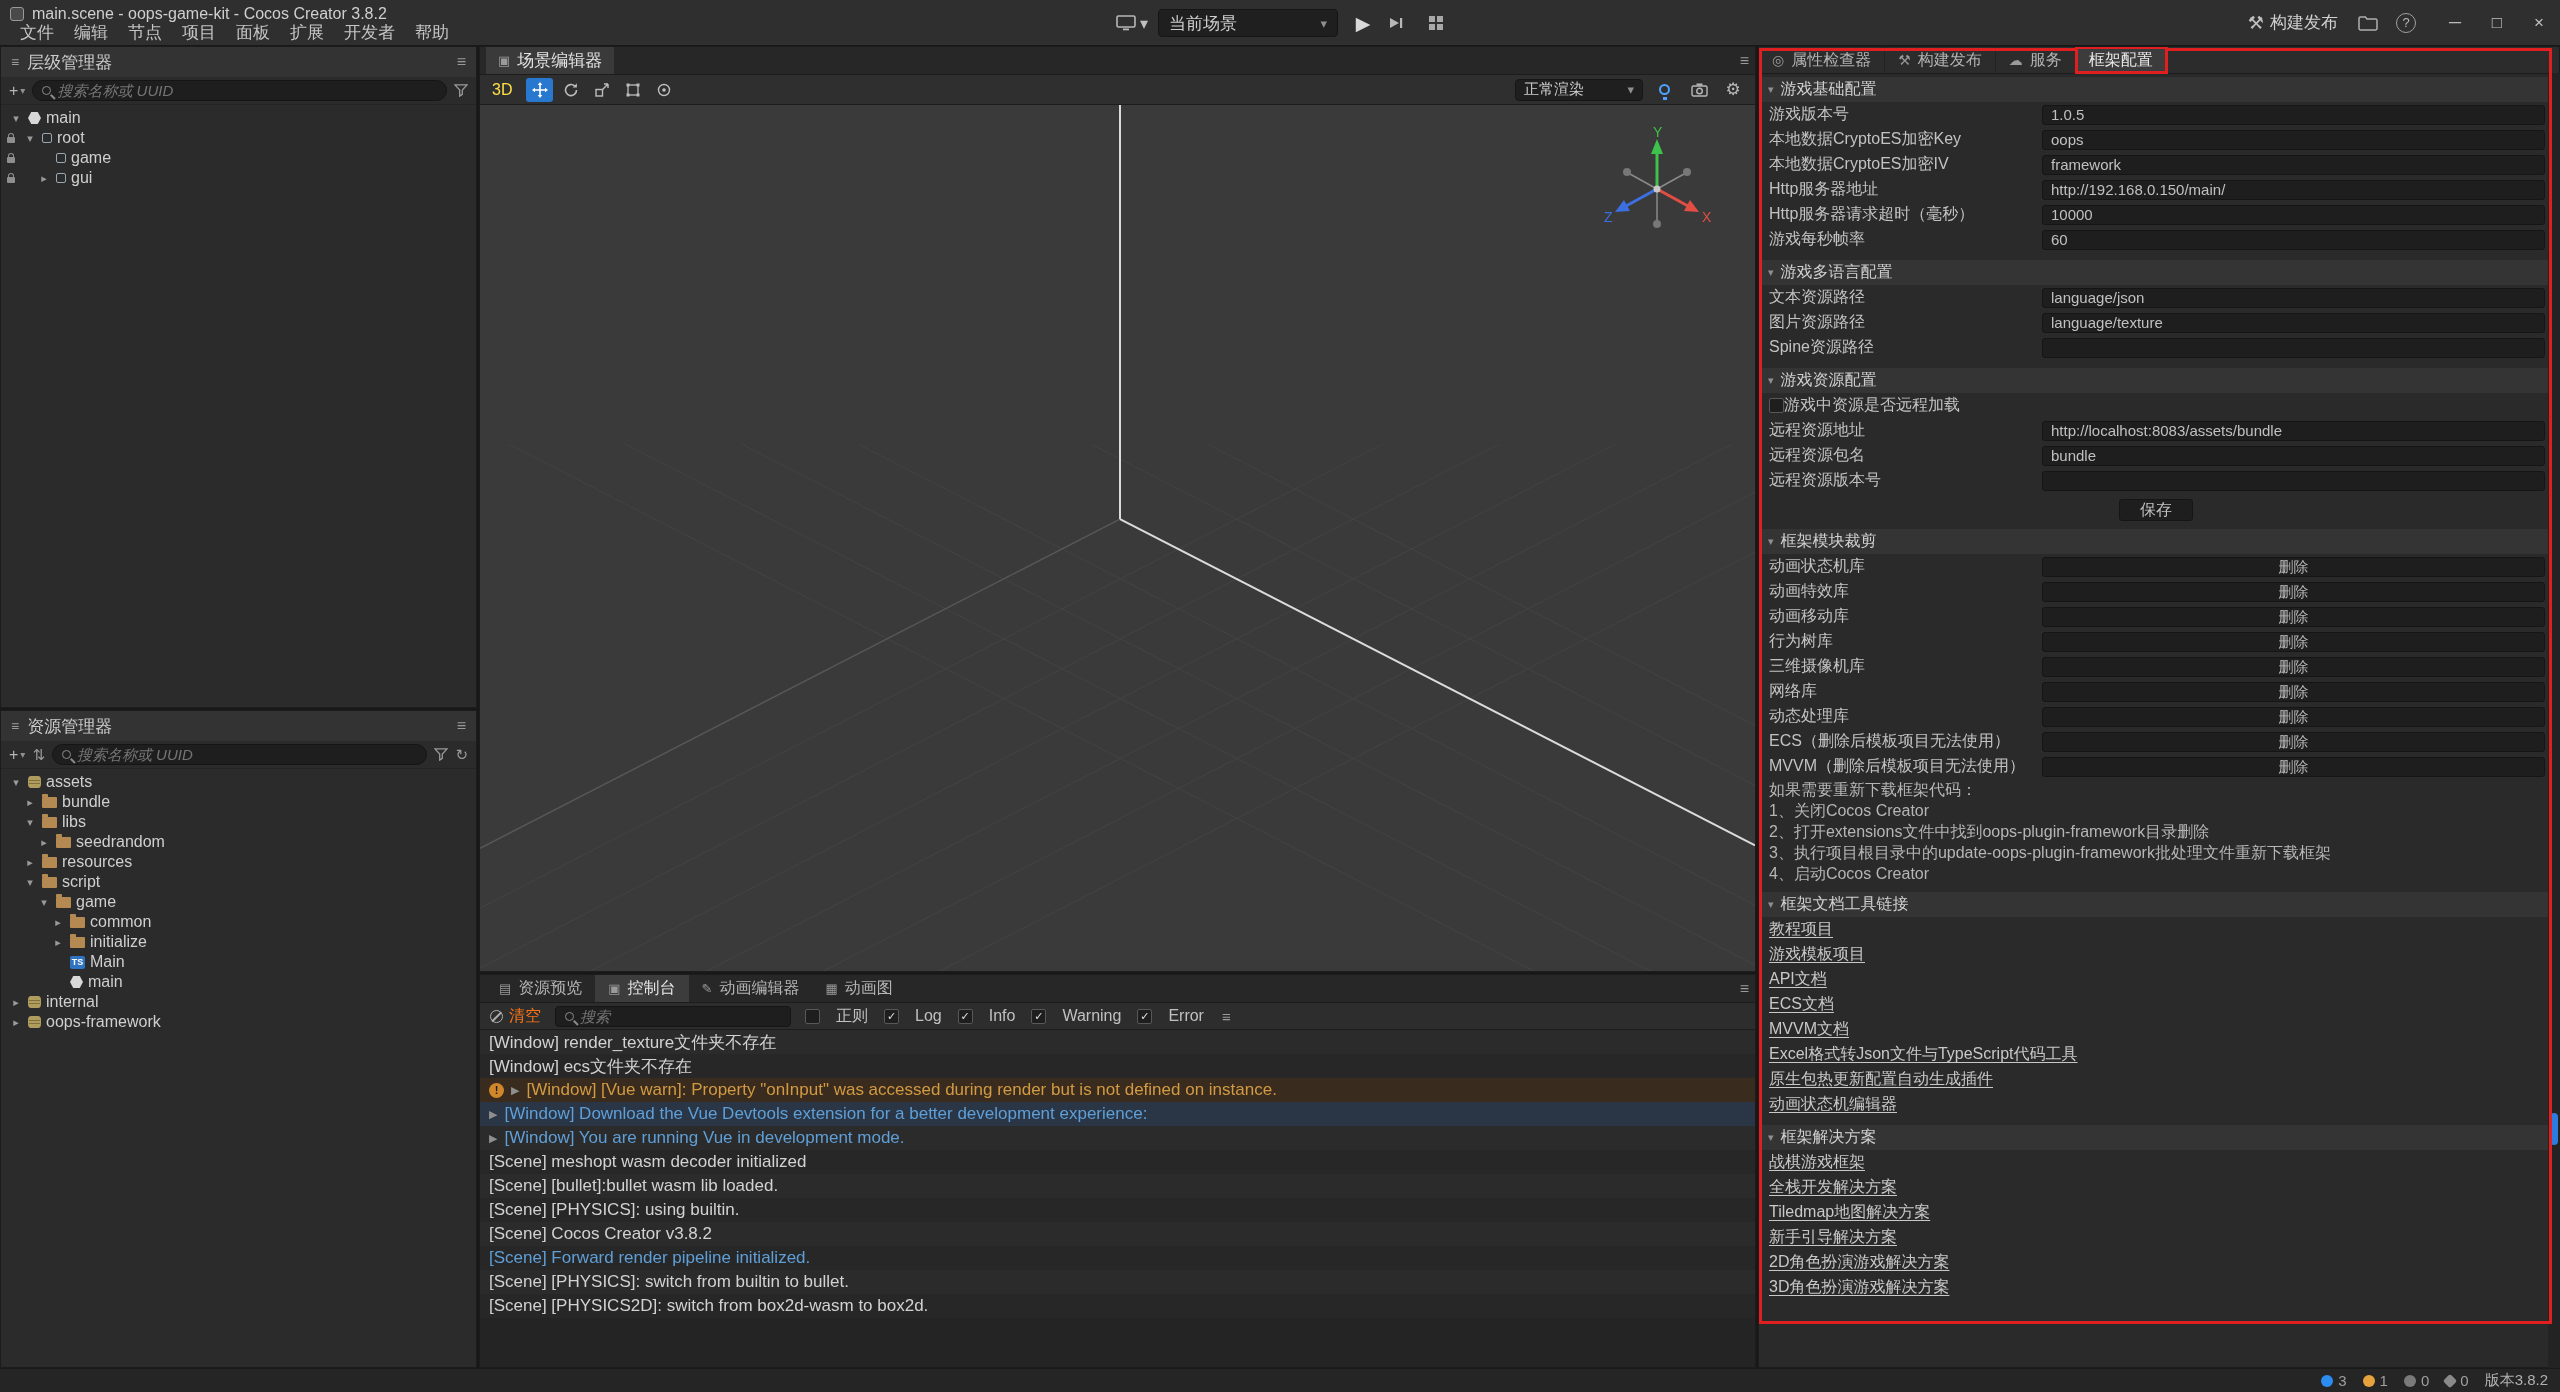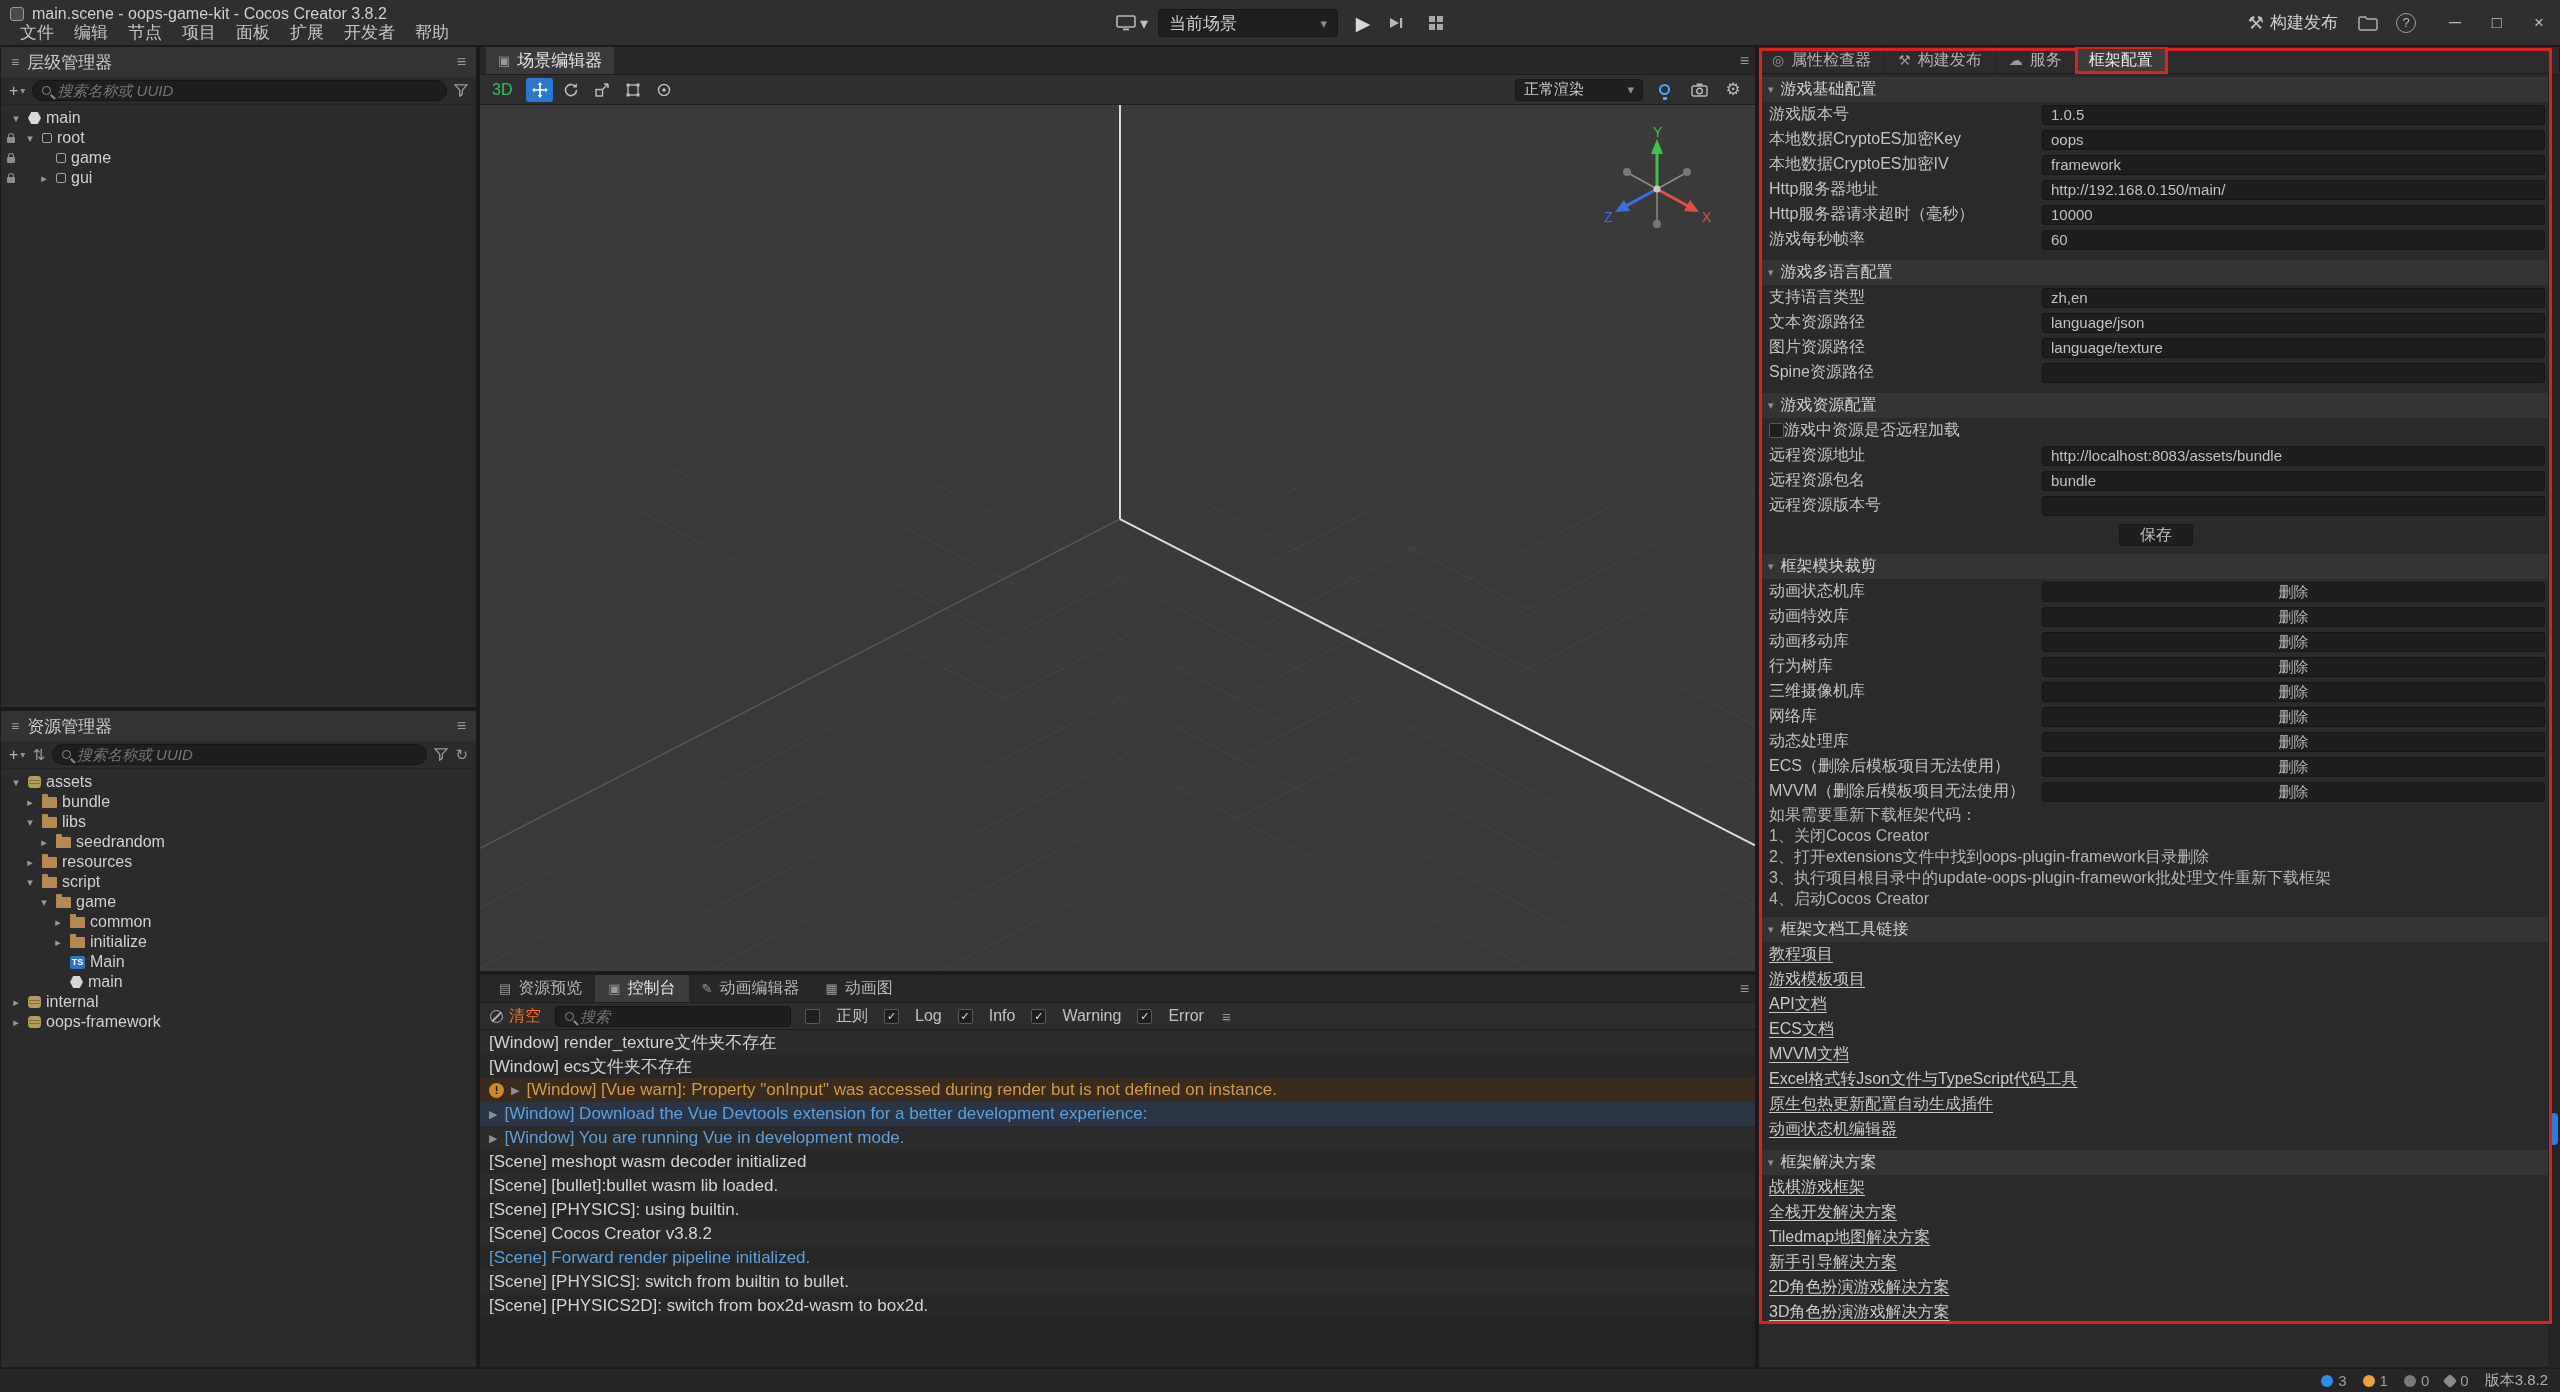--- a/index.html
+++ b/index.html
@@ -83,21 +83,21 @@
   .scene-panel { height:926px; flex:0 0 auto; }
   .tabrow { height:28px; flex:0 0 auto; background:#272727; display:flex; align-items:stretch;
     padding:0 6px; border-bottom:1px solid #1c1c1c; }
   .panel-tab { display:flex; align-items:center; gap:7px; padding:0 12px; font-size:17px; color:#b9b9b9; }
   .panel-tab.active { background:#3a3a3a; color:#e2e2e2; }
   .panel-tab .ticon { font-size:13px; color:#9a9a9a; }
   .tabrow .ham { margin-left:auto; align-self:center; color:#9a9a9a; font-size:16px; }
 
   .scene-toolbar { height:30px; flex:0 0 auto; background:#2f2f2f; display:flex; align-items:center;
     gap:4px; padding:0 10px; border-bottom:1px solid #1c1c1c; }
-  .mode-3d { font-size:16px; color:#22c55e; padding:0 10px 0 2px; }
+  .mode-3d { font-size:16px; color:#fde047; padding:0 10px 0 2px; }
   .tool-btn { width:27px; height:24px; border-radius:3px; display:flex; align-items:center;
     justify-content:center; color:#bdbdbd; }
   .tool-btn.active { background:#2878d0; color:#fff; }
   .st-right { margin-left:auto; display:flex; align-items:center; gap:8px; }
   .select.small { width:128px; height:22px; font-size:15px; padding:0 8px; }
   .ico-bulb { width:11px; height:11px; border:2px solid #4da3ff; border-radius:50%; position:relative; }
   .ico-bulb::after { content:""; position:absolute; left:1.5px; top:11px; width:4px; height:3px; background:#4da3ff; }
   .glyph-btn { color:#b8b8b8; font-size:17px; width:24px; text-align:center; }
 
   .viewport { flex:1; position:relative; background:#3a3a3a; overflow:hidden; }
@@ -652,24 +652,20 @@
             </div>
             <div class="insp-row">
               <div class="insp-label">游戏每秒帧率</div>
               <input class="insp-input" value="60" style="">
             </div>
             <div class="sec-header">
               <span class="sec-caret">▾</span>
               <span>游戏多语言配置</span>
             </div>
             <div class="insp-row">
-              <div class="insp-label">支持语言类型</div>
-              <input class="insp-input" value="zh,en" style="">
-            </div>
-            <div class="insp-row">
               <div class="insp-label">文本资源路径</div>
               <input class="insp-input" value="language/json" style="">
             </div>
             <div class="insp-row">
               <div class="insp-label">图片资源路径</div>
               <input class="insp-input" value="language/texture" style="">
             </div>
             <div class="insp-row">
               <div class="insp-label">Spine资源路径</div>
               <input class="insp-input" style="">

